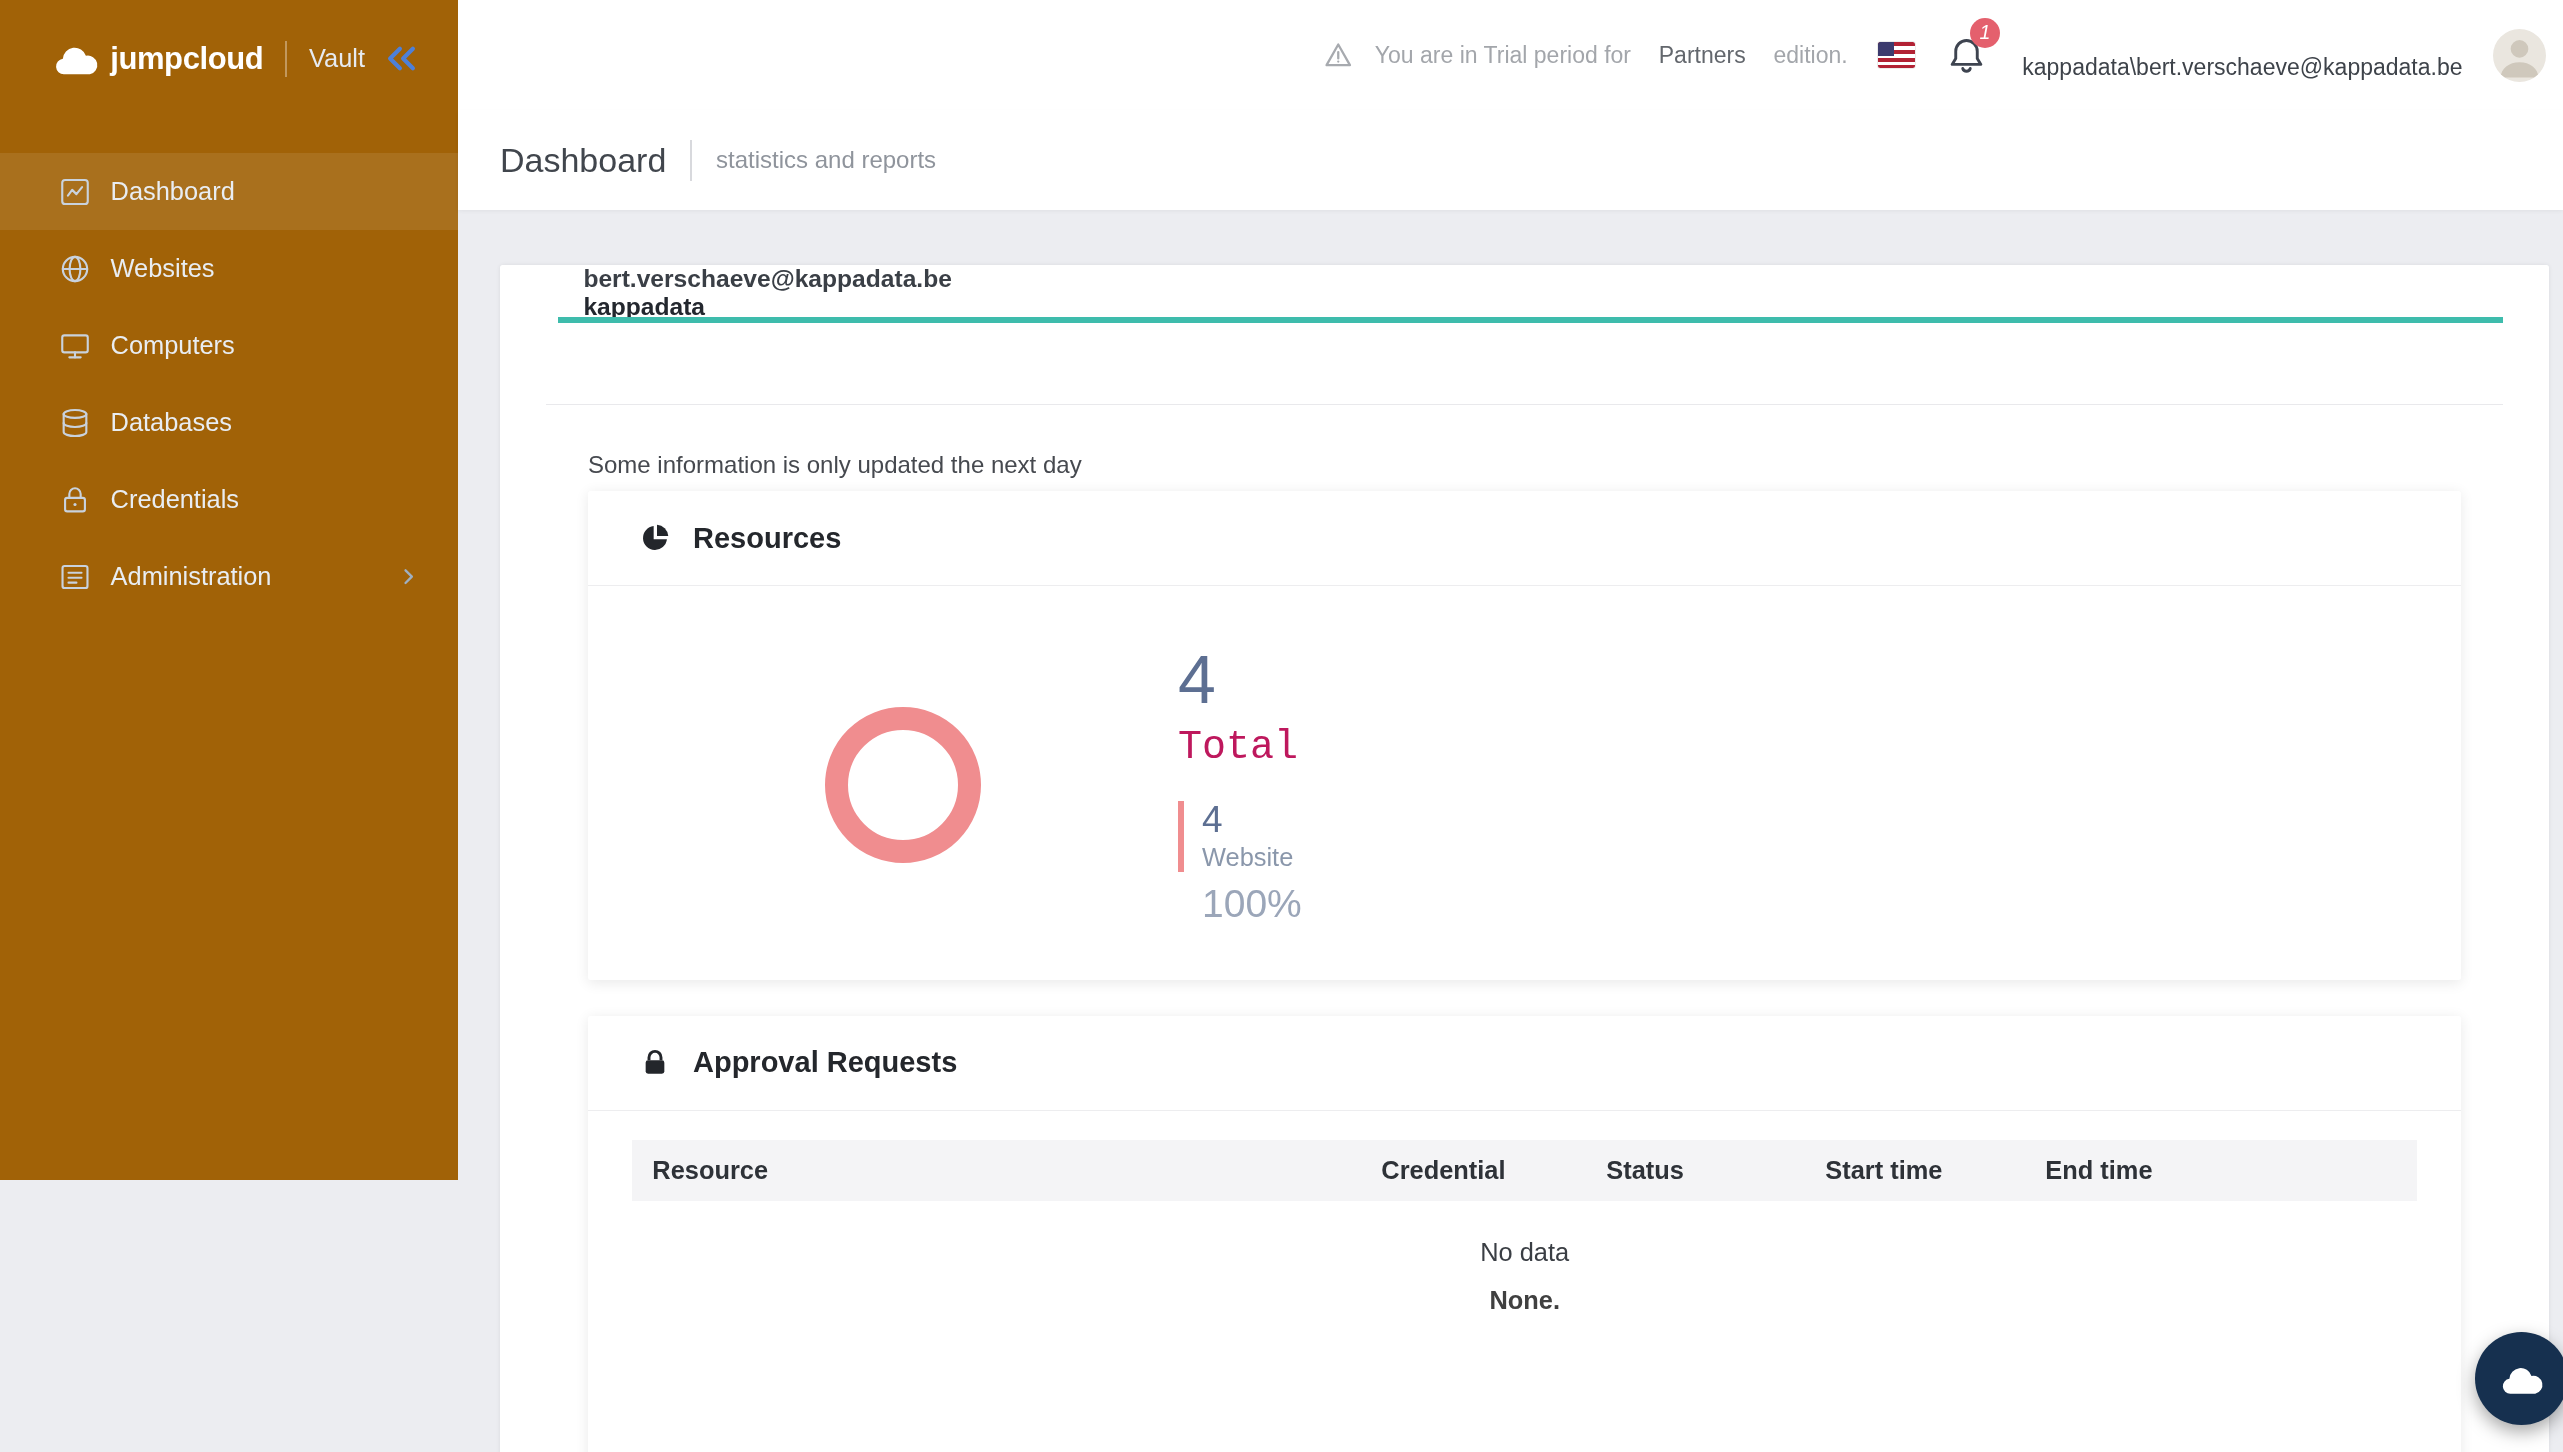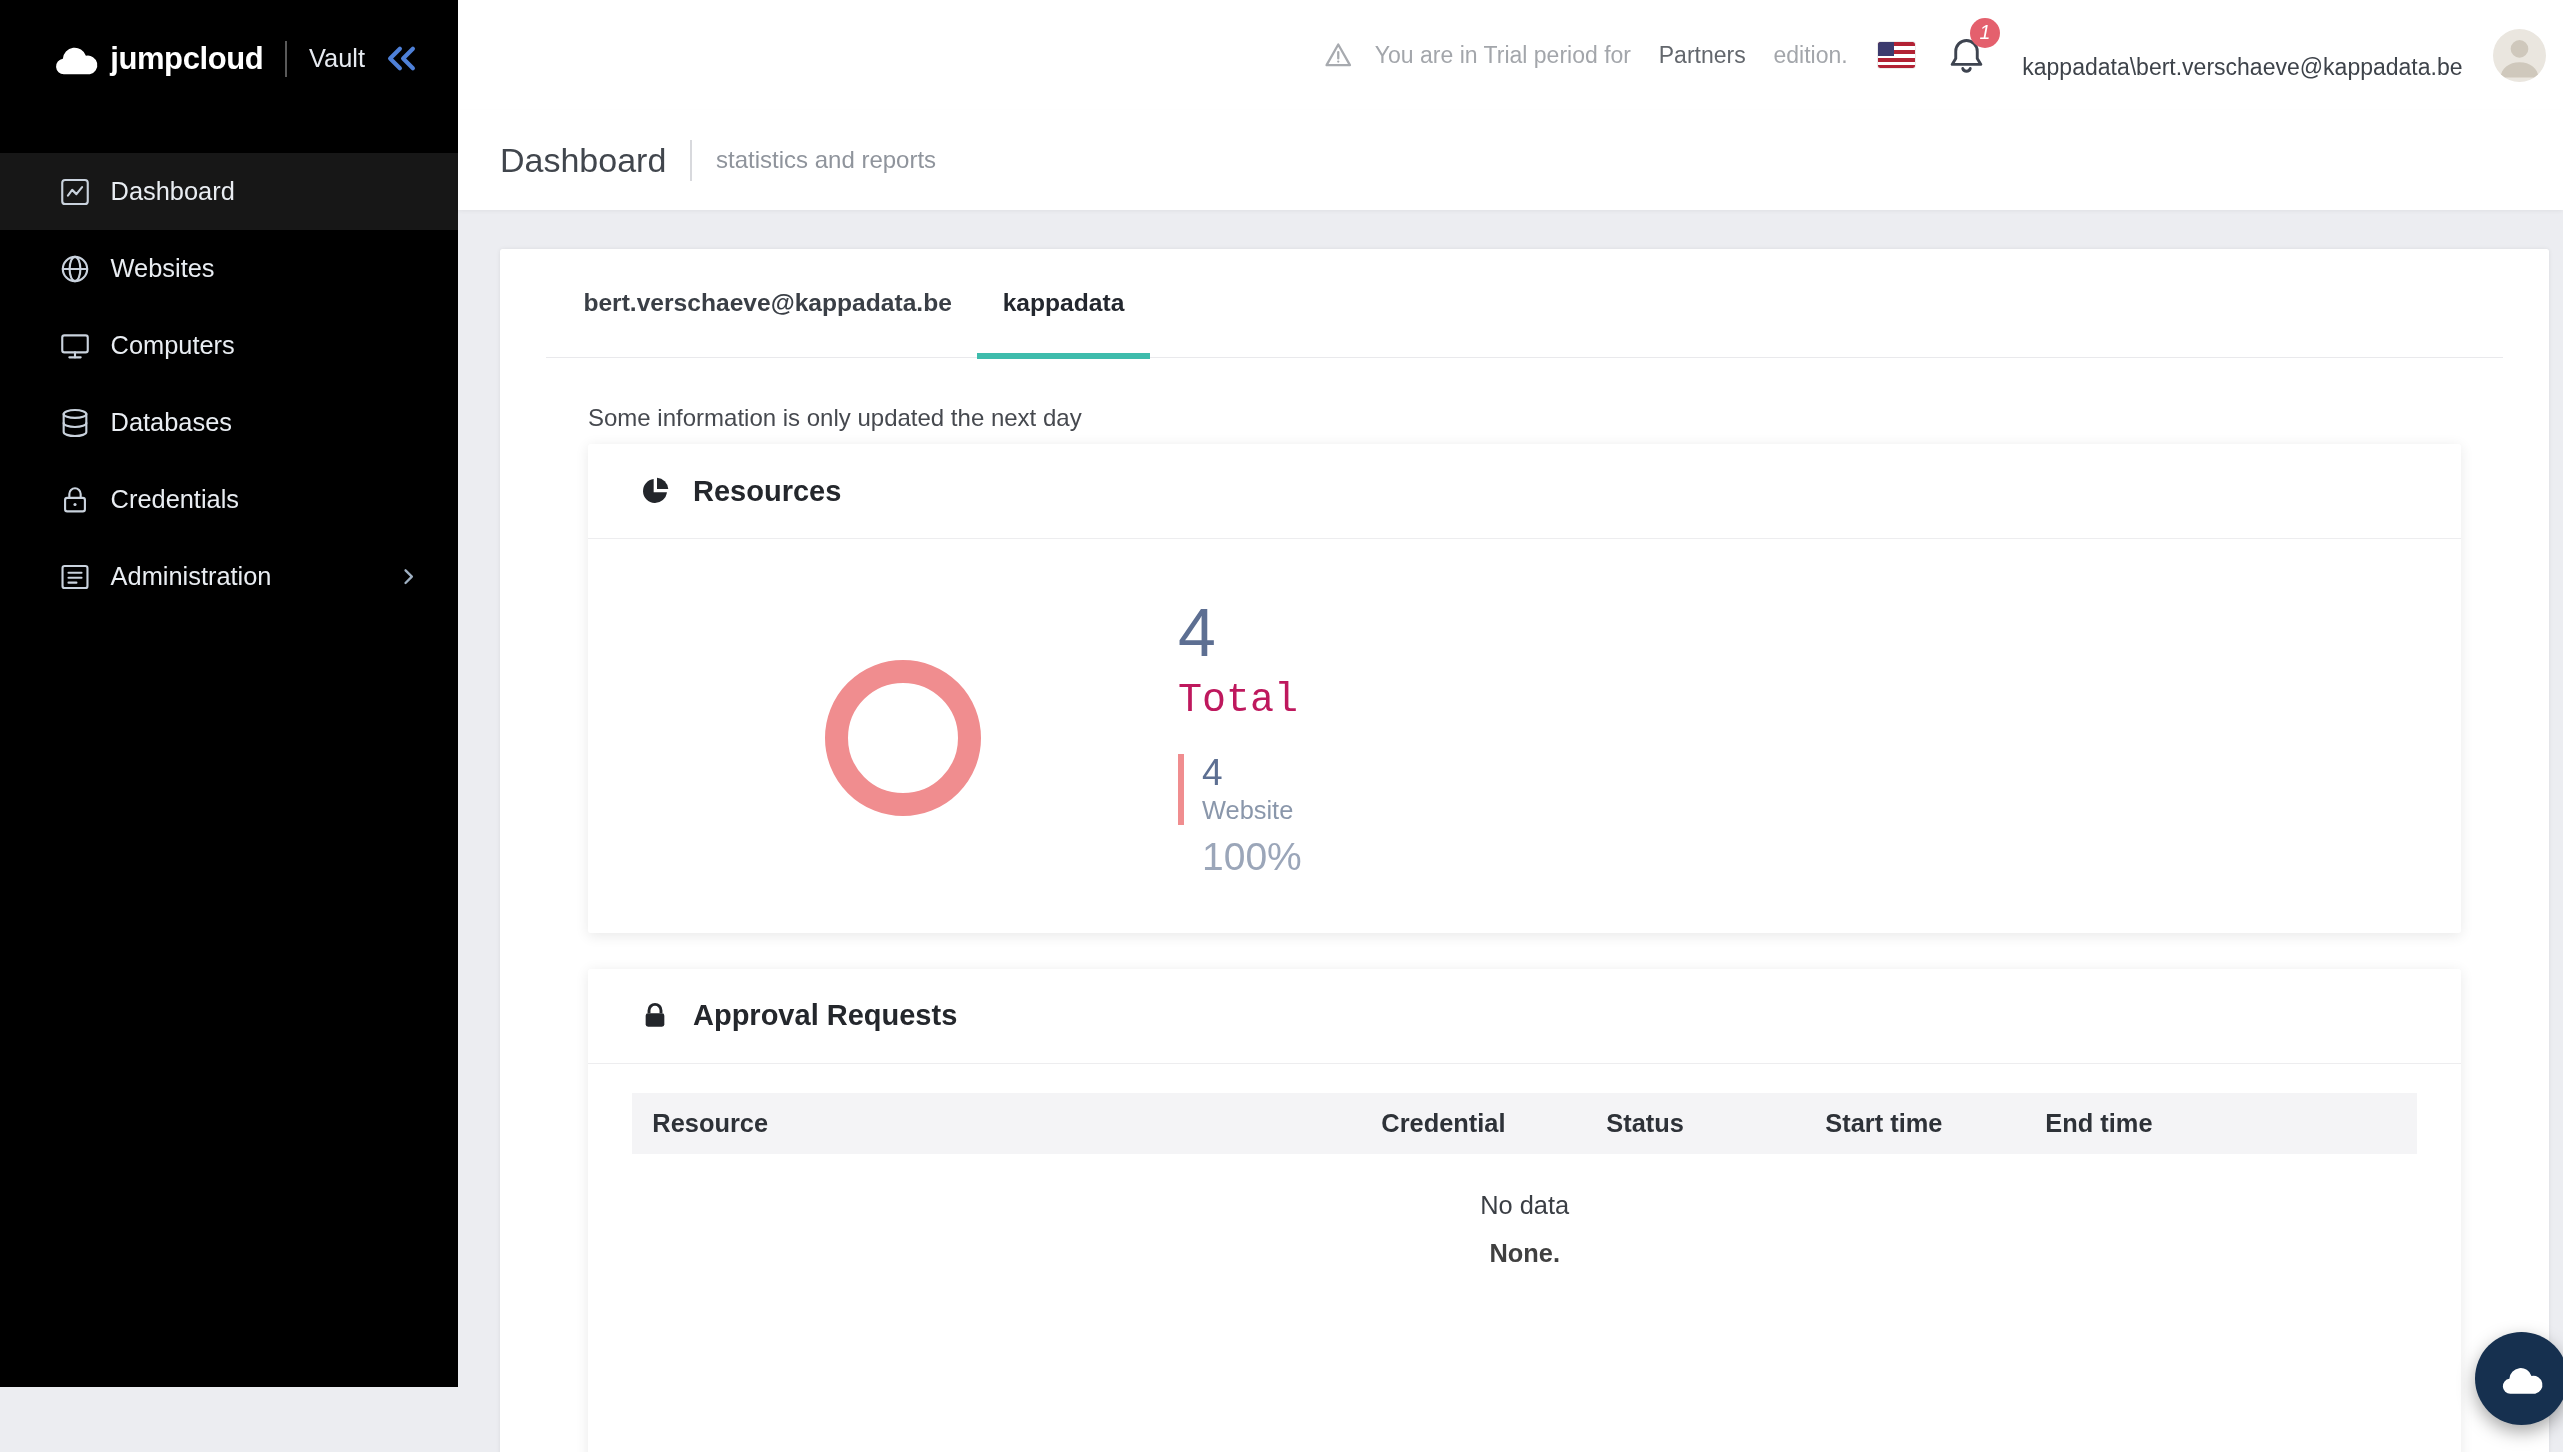--- a/index.html
+++ b/index.html
@@ -6,22 +6,22 @@
   html, body { margin: 0; padding: 0; }
   body {
     width: 2563px; height: 1453px; overflow: hidden;
     display: flex;
     font-family: "Liberation Sans", sans-serif;
     background: #ECEDF1;
   }
 
   
   .sidebar {
-    width: 458px; min-width: 458px; height: 1387px;
-    background: #000000;
+    width: 458px; min-width: 458px; height: 1180px;
+    background: #a16207;
     display: flex; flex-direction: column;
   }
   .logo-row { display: flex; align-items: center; padding: 39px 37px 0 51px; }
   .logo-mark svg { width: 49px; height: 34px; display: block; }
   .logo-text { color: #fff; font-size: 31px; font-weight: bold; margin-left: 10.2px; letter-spacing: -0.4px; }
   .logo-sep { width: 1.7px; height: 36px; background: rgba(255,255,255,0.35); margin: 0 22px; }
   .product-name { color: #E6EAF0; font-size: 25.4px; }
   .collapse-btn { margin-left: auto; cursor: pointer; display: flex; align-items: center; }
   .collapse-btn svg { width: 39px; height: 39px; stroke: #4E80D8; fill: none; stroke-width: 2.6; stroke-linecap: round; stroke-linejoin: round; }
 
@@ -70,21 +70,21 @@
     box-shadow: 0 1.7px 4.2px rgba(0,0,0,0.05);
   }
   .page-title { font-size: 34px; color: #41464D; }
   .crumb-sep { width: 1.7px; height: 41px; background: #D8D9DD; margin: 0 24px; }
   .page-subtitle { font-size: 24px; color: #8F949C; }
 
   .content { flex: 1; overflow: hidden; padding: 39px 13.6px 0 42px; }
   .card { background: #fff; border-radius: 2.5px; box-shadow: 0 0.8px 4.2px rgba(0,0,0,0.08); min-height: 1271px; }
 
   
-  .tabs-wrap { margin: 0 46px; border-bottom: 1.7px solid #E9E9EC; display: flex; height: 109px; align-items: stretch; padding-left: 12px; }
+  .tabs-wrap { margin: 16px 46px; border-bottom: 1.7px solid #E9E9EC; display: flex; height: 140px; align-items: stretch; padding-left: 12px; flex-direction: column; }
   .tab { position: relative; display: flex; align-items: center; padding: 0 25.4px; font-size: 24.6px; font-weight: bold; color: #3A3F46; cursor: pointer; }
   .tab.active { color: #23272E; }
   .tab.active::after { content: ""; position: absolute; left: 0; right: 0; bottom: -1.7px; height: 6px; background: #3EBCAC; }
 
   .note { margin: 46px 88px 0; font-size: 24px; color: #46494F; }
 
   .subcard { margin: 12px 88px 0; background: #fff; box-shadow: 0 2.5px 13.6px rgba(0,0,0,0.09); border-radius: 2.5px; }
   .subcard.approvals { margin-top: 36px; padding-bottom: 356px; }
   .subcard-head { height: 95px; display: flex; align-items: center; gap: 22px; padding: 0 51px; border-bottom: 1.7px solid #EDEDEF; }
   .head-icon svg { width: 32px; height: 32px; display: block; }

